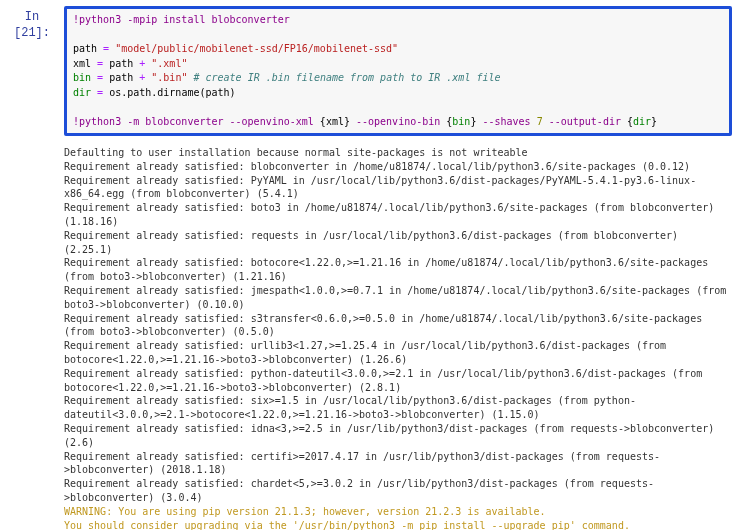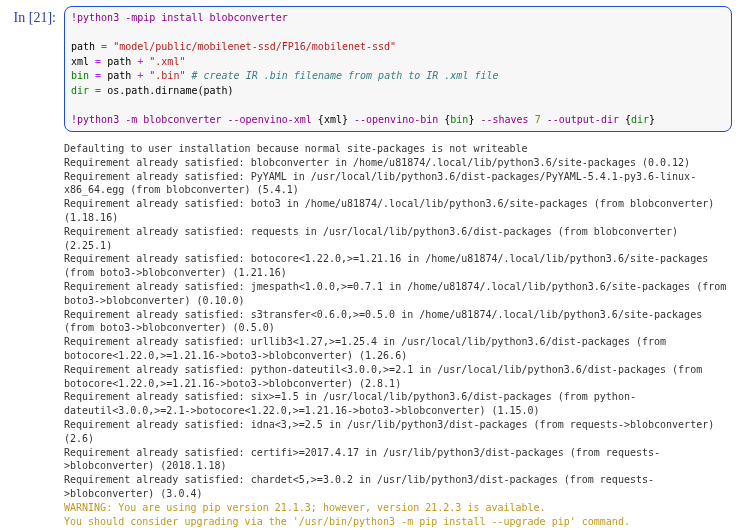--- a/index.html
+++ b/index.html
@@ -7,34 +7,34 @@
   font-family: "Helvetica Neue", Helvetica, Arial, sans-serif;
   font-size: 10px;
   background: #fff;
   width: 740px;
   padding: 6px 8px 12px 8px;
 }
 .cell { display: flex; margin-bottom: 6px; }
 .prompt {
   width: 56px;
   flex-shrink: 0;
-  text-align: right;
+  text-align: center;
   padding-right: 8px;
-  font-family: Liberation Serif, serif;
-  font-size: 14px;
+  font-family: Liberation Mono, monospace;
+  font-size: 12px;
   color: #303F9F;
   line-height: 1.35;
   padding-top: 3px;
 }
 .prompt.empty { color: transparent; }
 .cellbody { flex: 1; min-width: 0; }
 .code-input {
   background: #f7f7f7;
-  border: 1px solid #1d4ed8;
-  border-radius: 8px;
+  border: 3px solid #1d4ed8;
+  border-radius: 2px;
   padding: 4px 6px;
   font-family: "DejaVu Sans Mono", Menlo, monospace;
   font-size: 10px;
   line-height: 1.45;
   white-space: pre;
   overflow: hidden;
 }
 .output {
   font-family: "DejaVu Sans Mono", Menlo, monospace;
   font-size: 10px;

